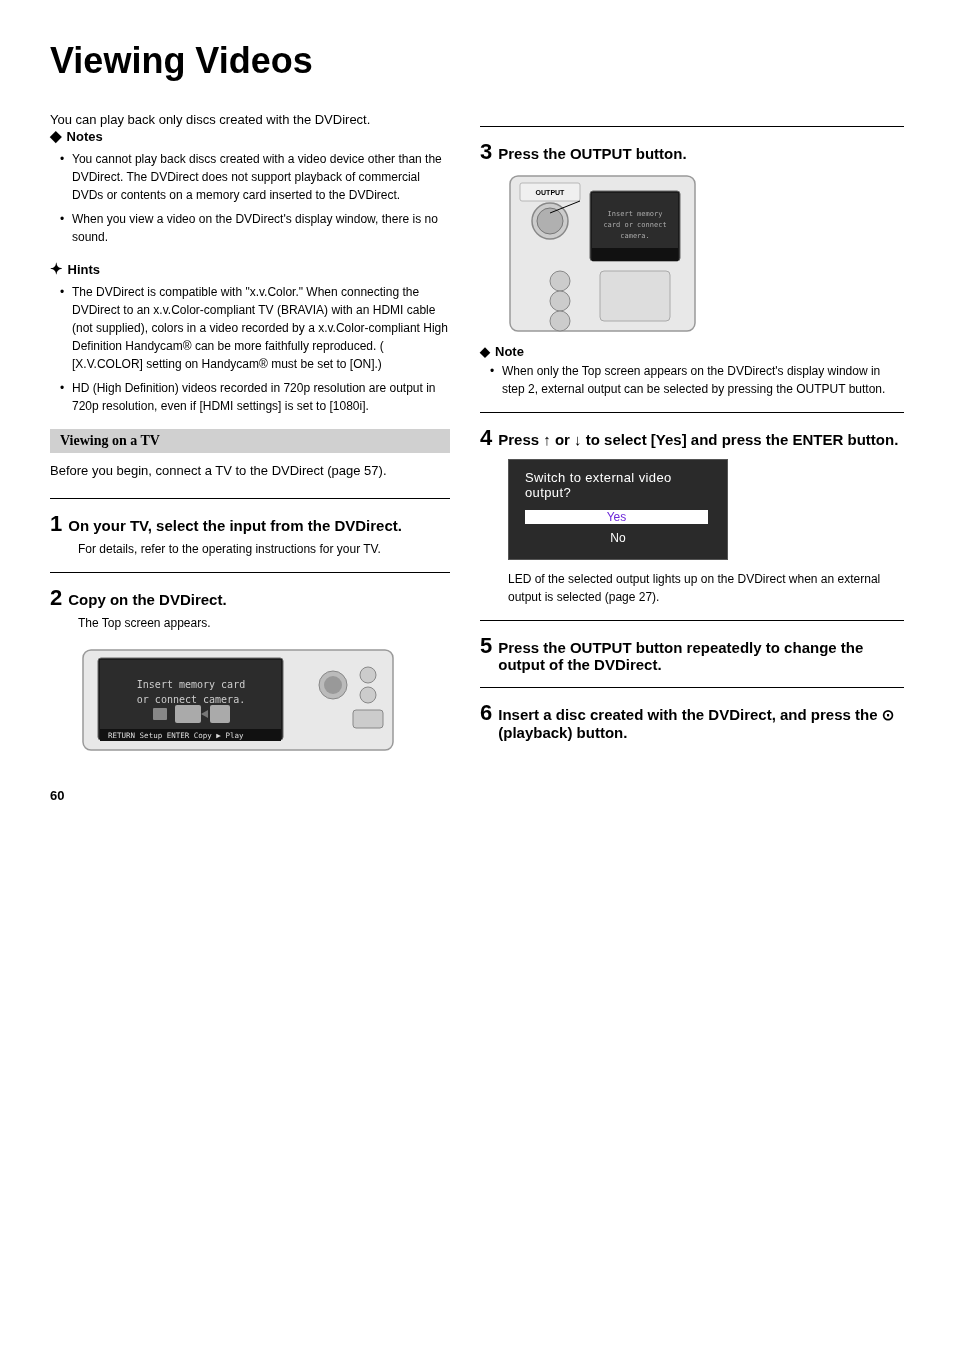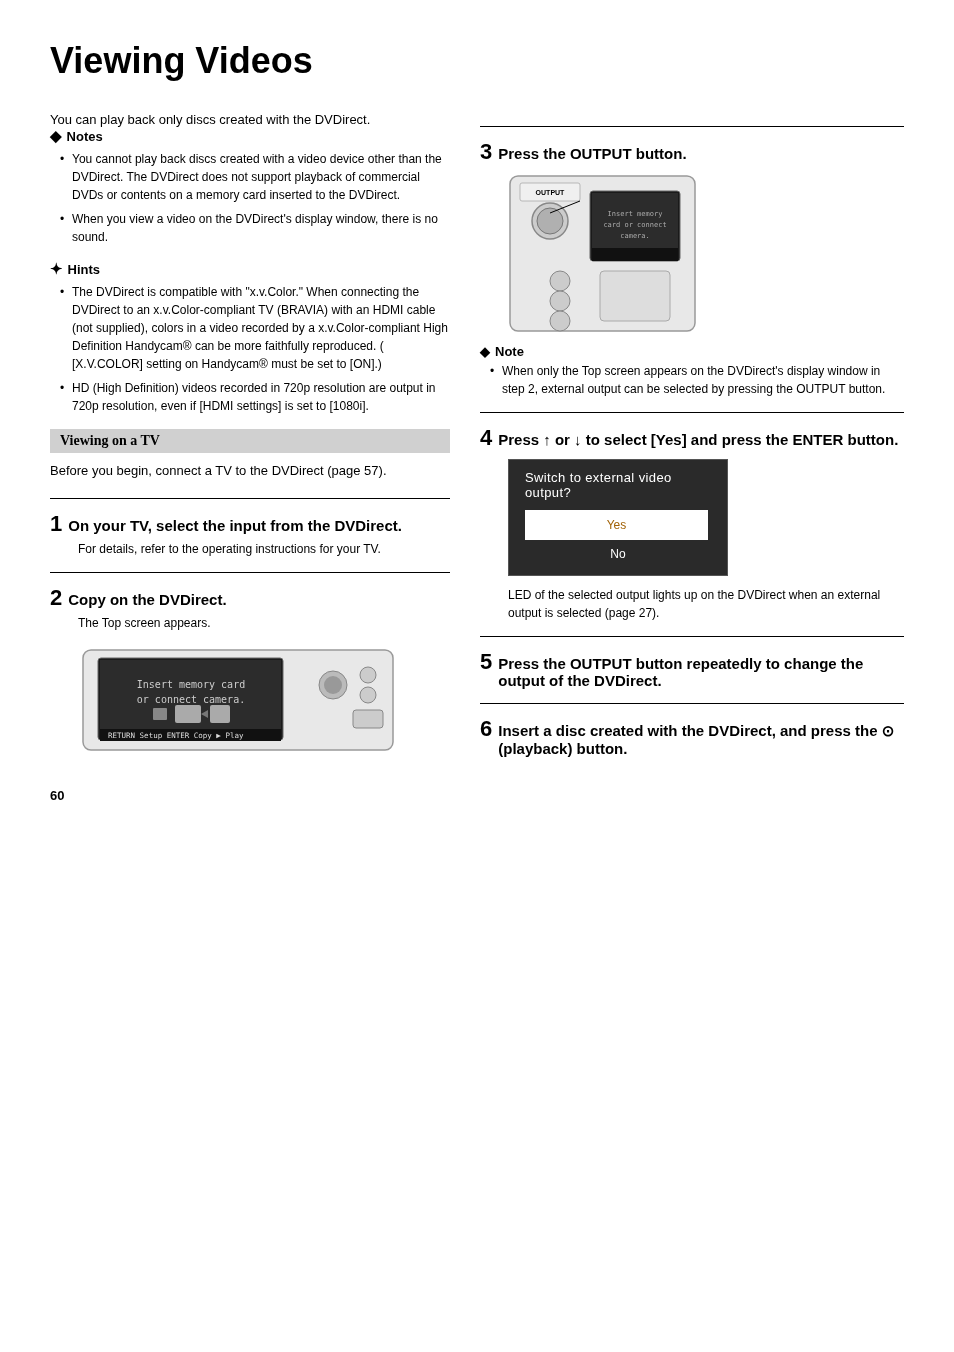--- a/index.html
+++ b/index.html
@@ -115,23 +115,23 @@
       font-size: 12px;
     }
     .screen-dialog-top {
       padding: 10px 28px 10px 16px;
       font-size: 13px;
       letter-spacing: 0.03em;
       border-radius: 7px;
     }
     .screen-dialog-yes {
       background: #fff;
-      color: #a16207;
+      color: #6d28d9;
       text-align: center;
-      padding: 8px;
+      padding: 0;
       margin: 0 19px 3px 16px;
       font-size: 12px;
     }
     .screen-dialog-no {
       text-align: center;
       padding: 4px;
       margin: 0 16px 10px 16px;
       font-size: 12px;
     }
     .note-small {

